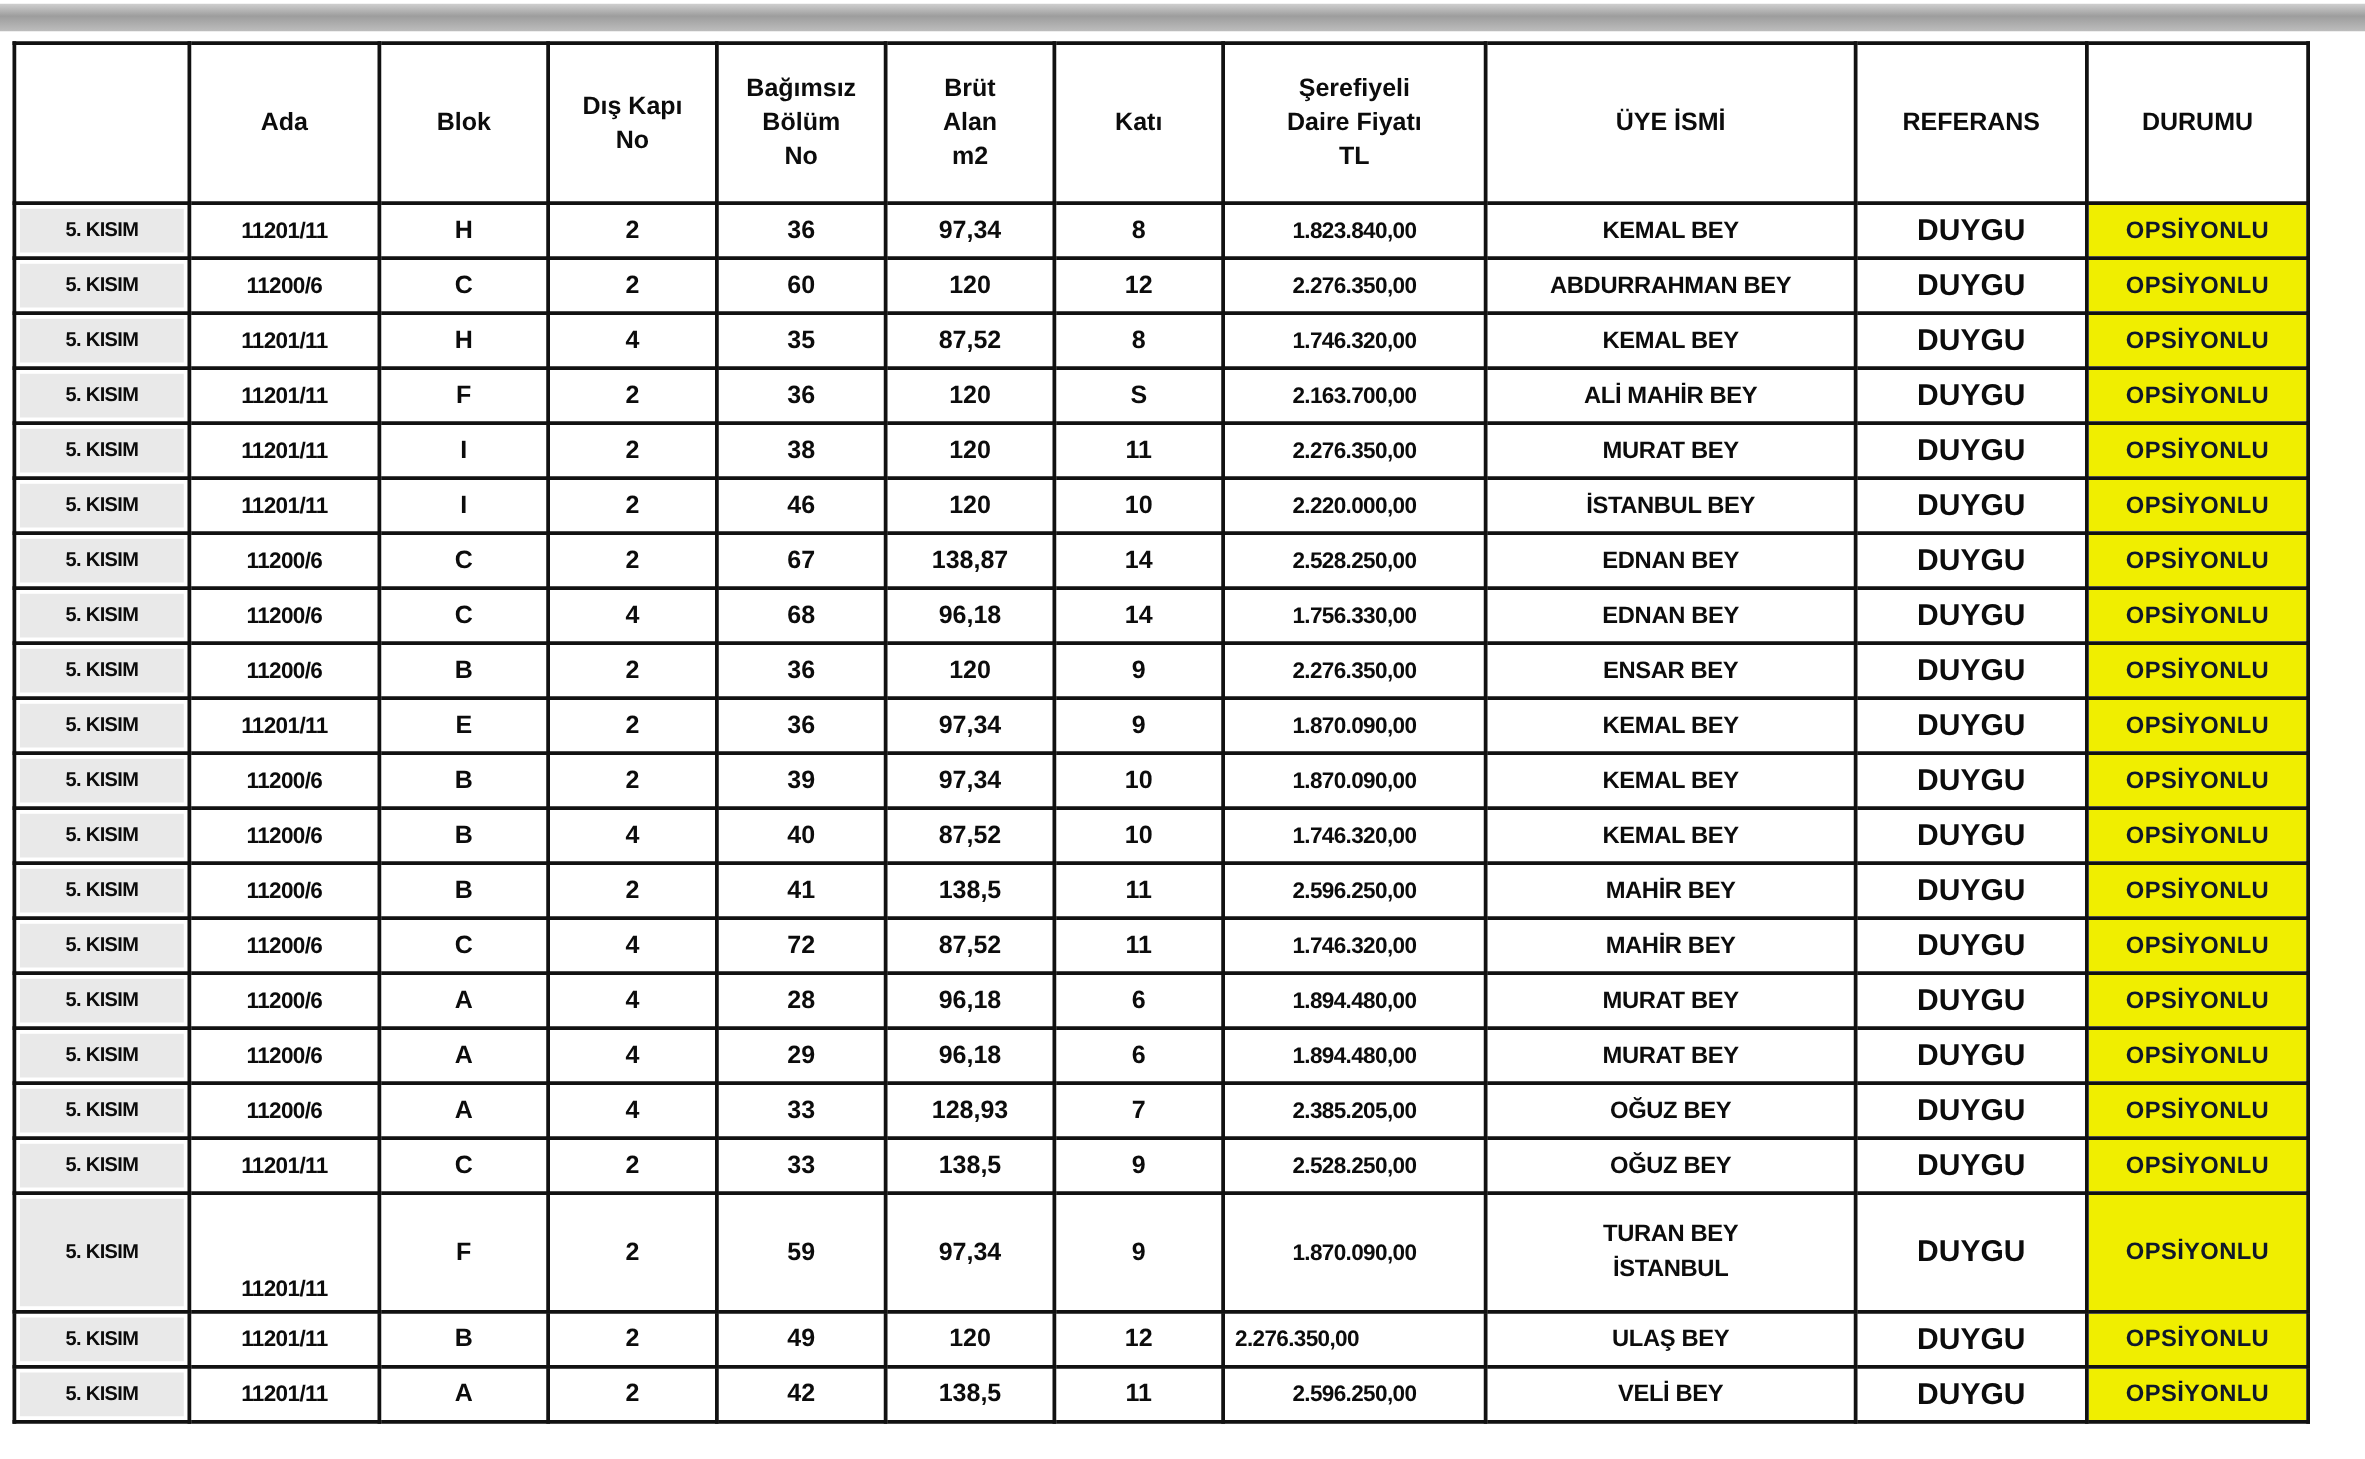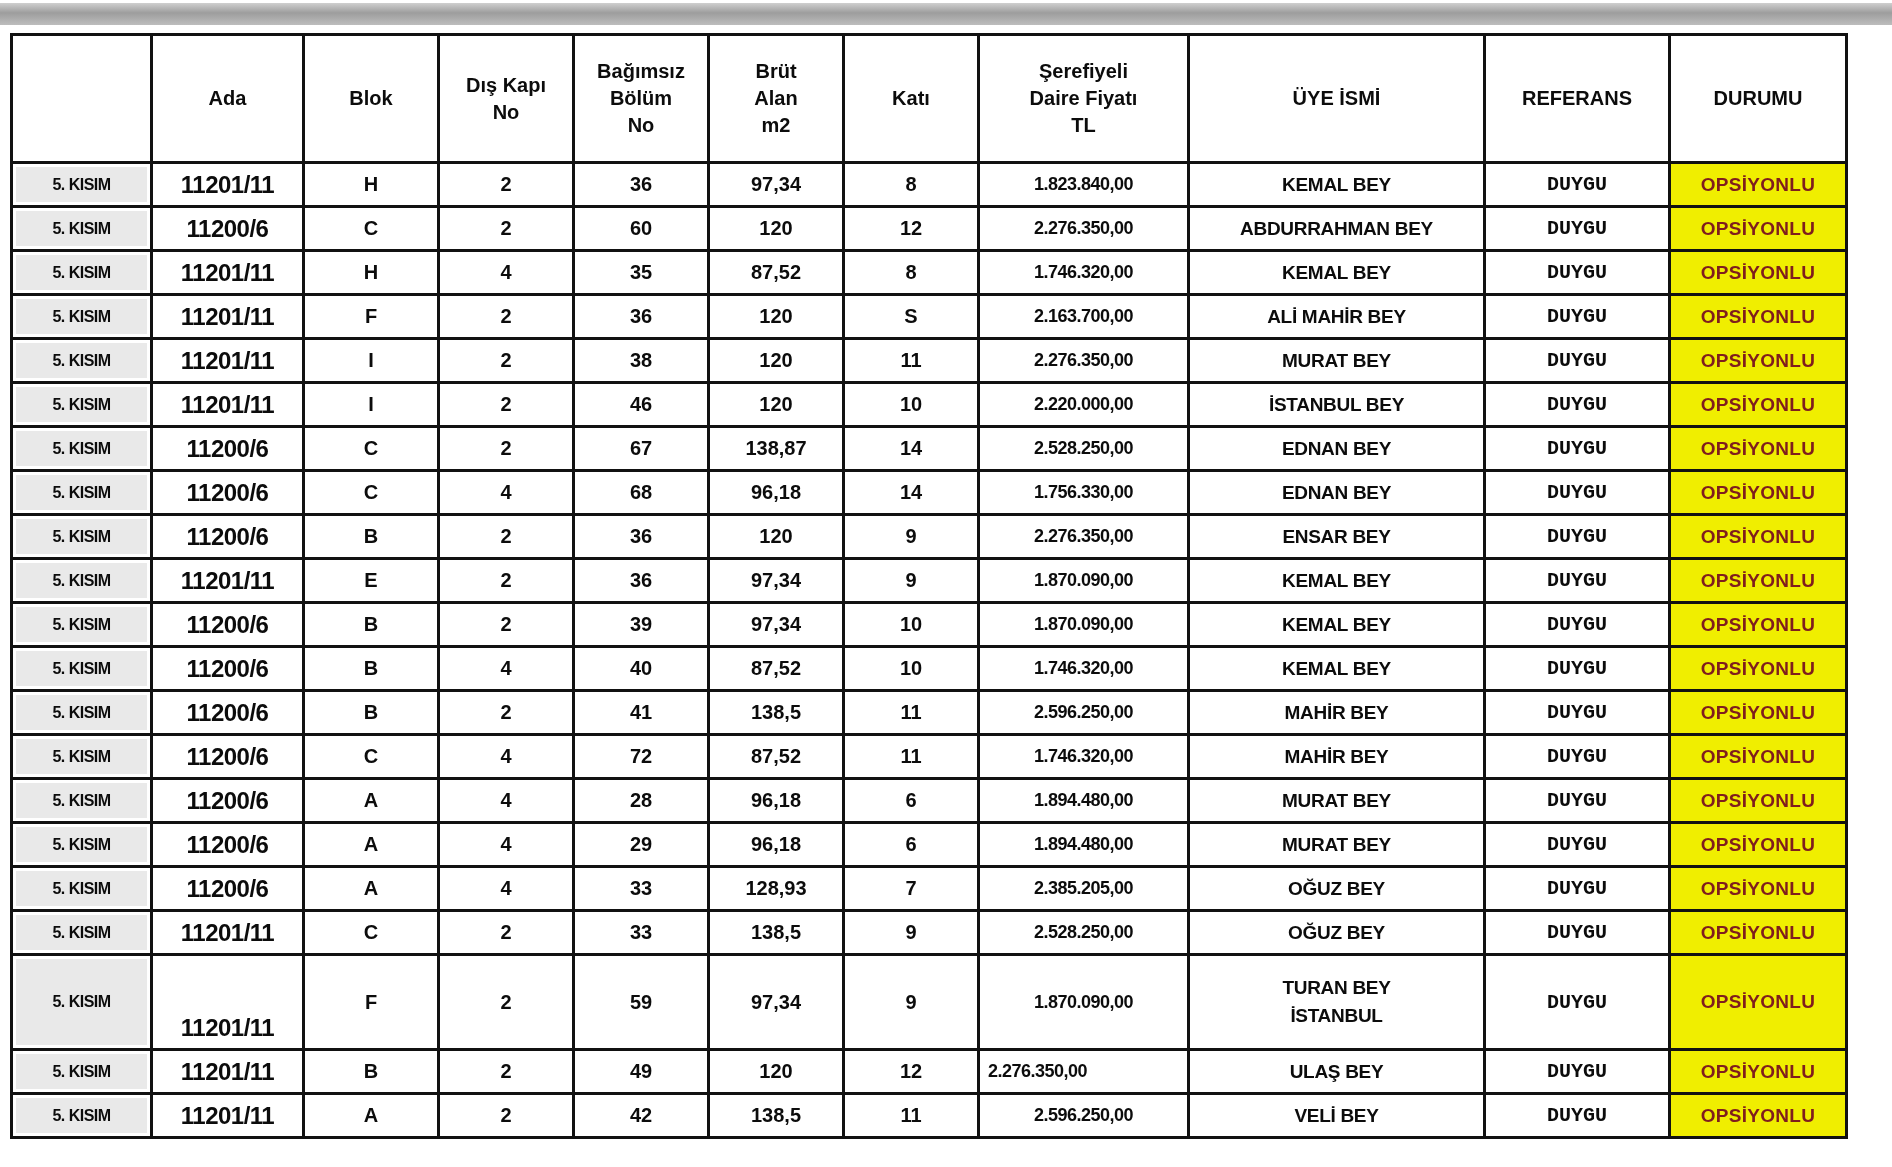--- a/index.html
+++ b/index.html
@@ -44,45 +44,45 @@
   th.h-fiyat{ text-align:right; padding-right:8px; }
   td.c-kisim{
     background:var(--kisim-bg,#e9e9e9);
     box-shadow:inset 0 0 0 3px #ffffff;
     font-size:16px;
     letter-spacing:-0.5px;
   }
   td.c-ada{
     text-align:left;
     padding-left:12px;
-    font-size:24px;
+    font-size:18px;
     letter-spacing:-0.5px;
   }
   td.c-blok, td.c-dis_kapi, td.c-bagimsiz, td.c-brut, td.c-kati{
     font-size:20px;
   }
   td.c-fiyat{
     text-align:right;
     padding-right:10px;
     font-size:18px;
     letter-spacing:-0.5px;
   }
   td.c-fiyat.left{ text-align:left; padding-left:8px; }
   td.c-uye{
     font-size:19px;
     white-space:pre-line;
     line-height:1.45;
     letter-spacing:-0.3px;
   }
-  td.c-referans{ font-size:20px;font-family:Liberation Mono, monospace; }
+  td.c-referans{ font-size:24px; }
   td.c-durum{
     background:var(--status-bg,#f0ee00);
     border-right:4px solid var(--status-border,#3f5fb5);
     font-size:19px;
-    color:#7f1d1d;
+    color:#0f172a;
     letter-spacing:0.3px;
   }
   tr.tall td.c-ada{ vertical-align:bottom; padding-bottom:6px; }
 </style>
 </head>
 <body>
 
 <div class="top-bar"></div>
 
 <div class="sheet">

